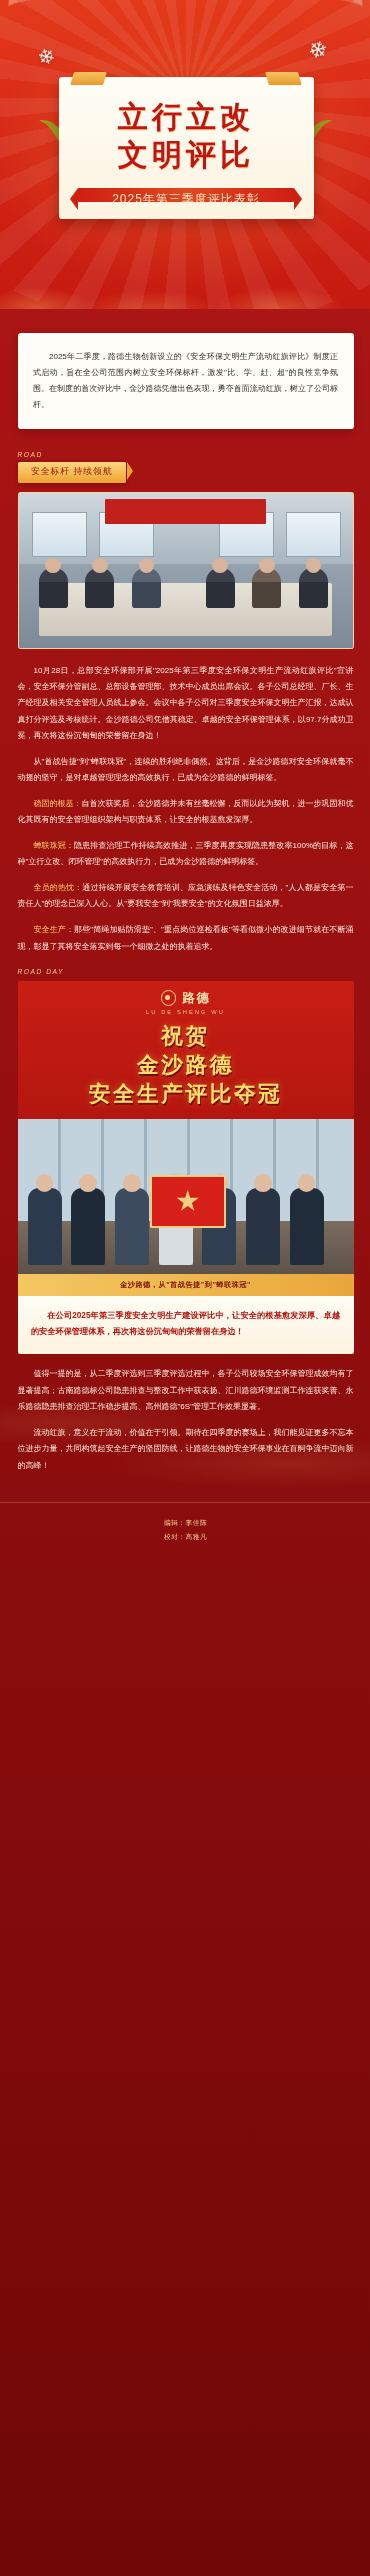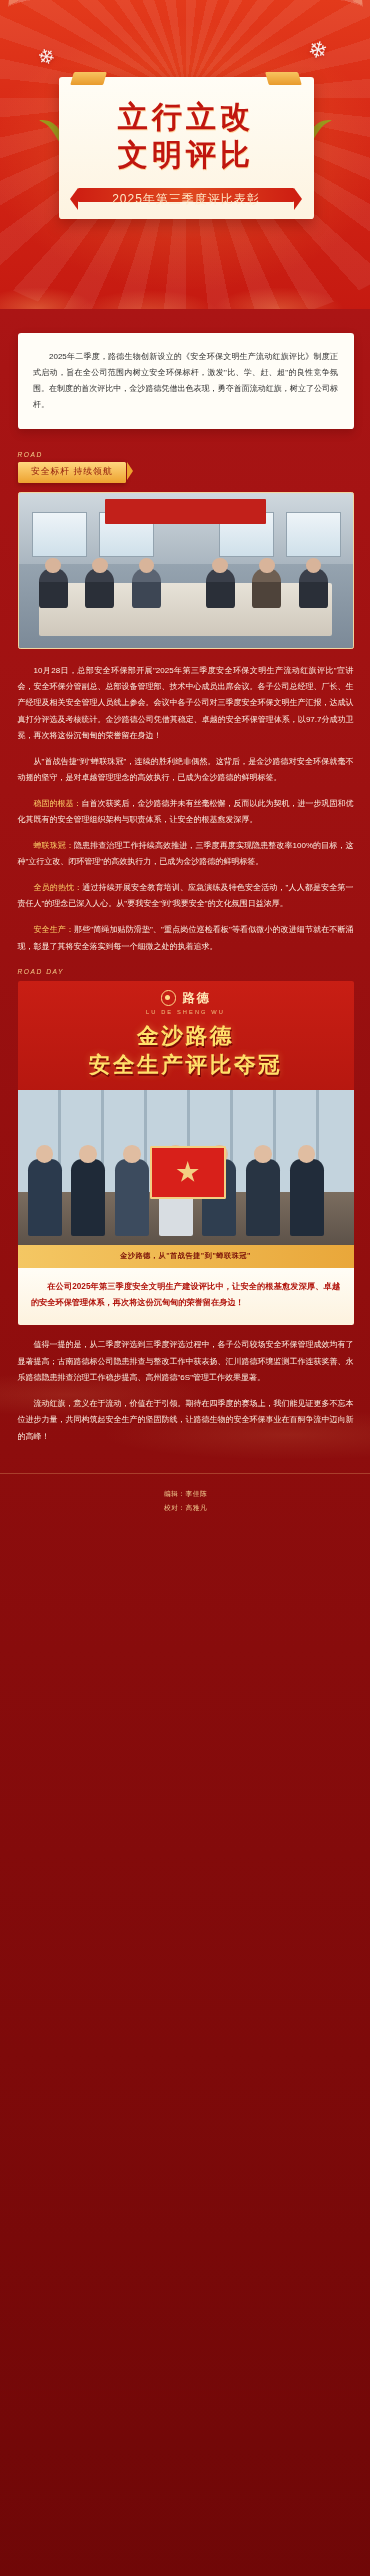--- a/index.html
+++ b/index.html
@@ -471,20 +471,21 @@
 
     <div class="roadday">ROAD DAY</div>
 
     <div class="award">
       <div class="logo-row">
         <span class="logo-mark"></span>
         <span class="logo-text">路德</span>
         <span class="logo-sub">LU DE SHENG WU</span>
       </div>
       <div class="headline">
+        <div>祝贺</div>
         <div>金沙路德</div>
         <div>安全生产评比夺冠</div>
       </div>
       <div class="group-photo">
         <div class="glass"></div>
         <div class="floor"></div>
         <div class="gp g1"></div>
         <div class="gp g2"></div>
         <div class="gp g3"></div>
         <div class="gp g4"></div>

